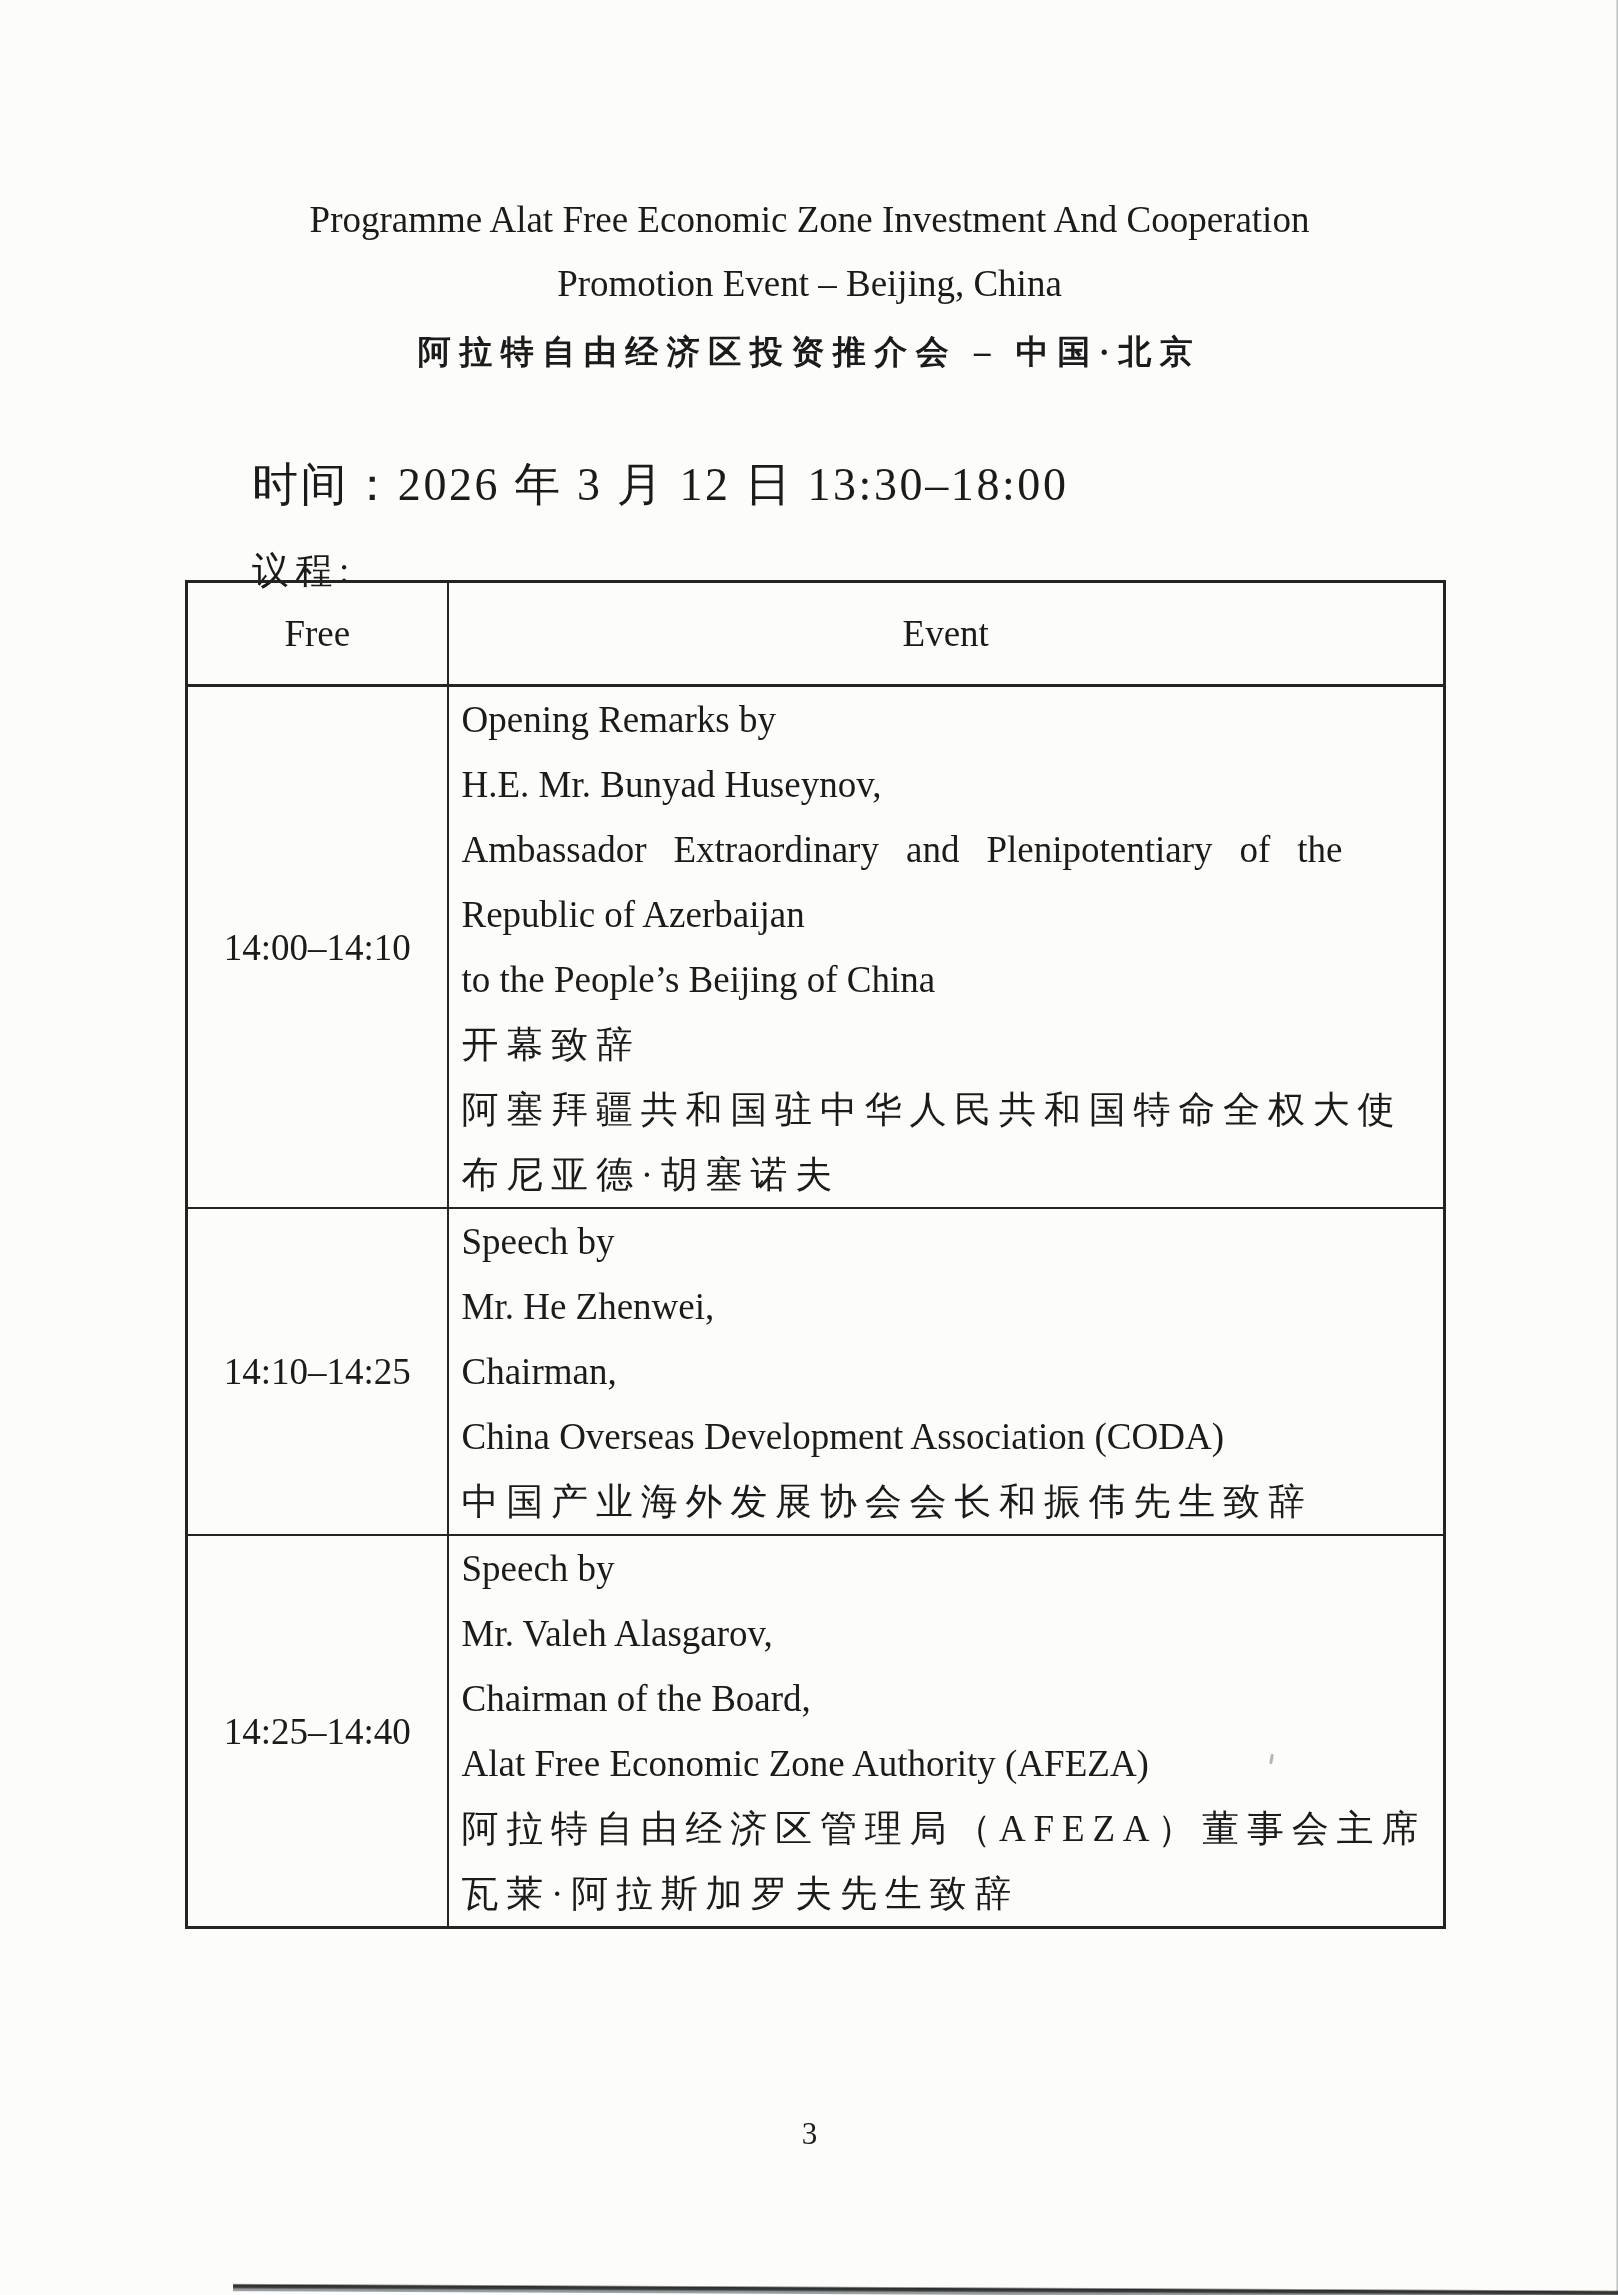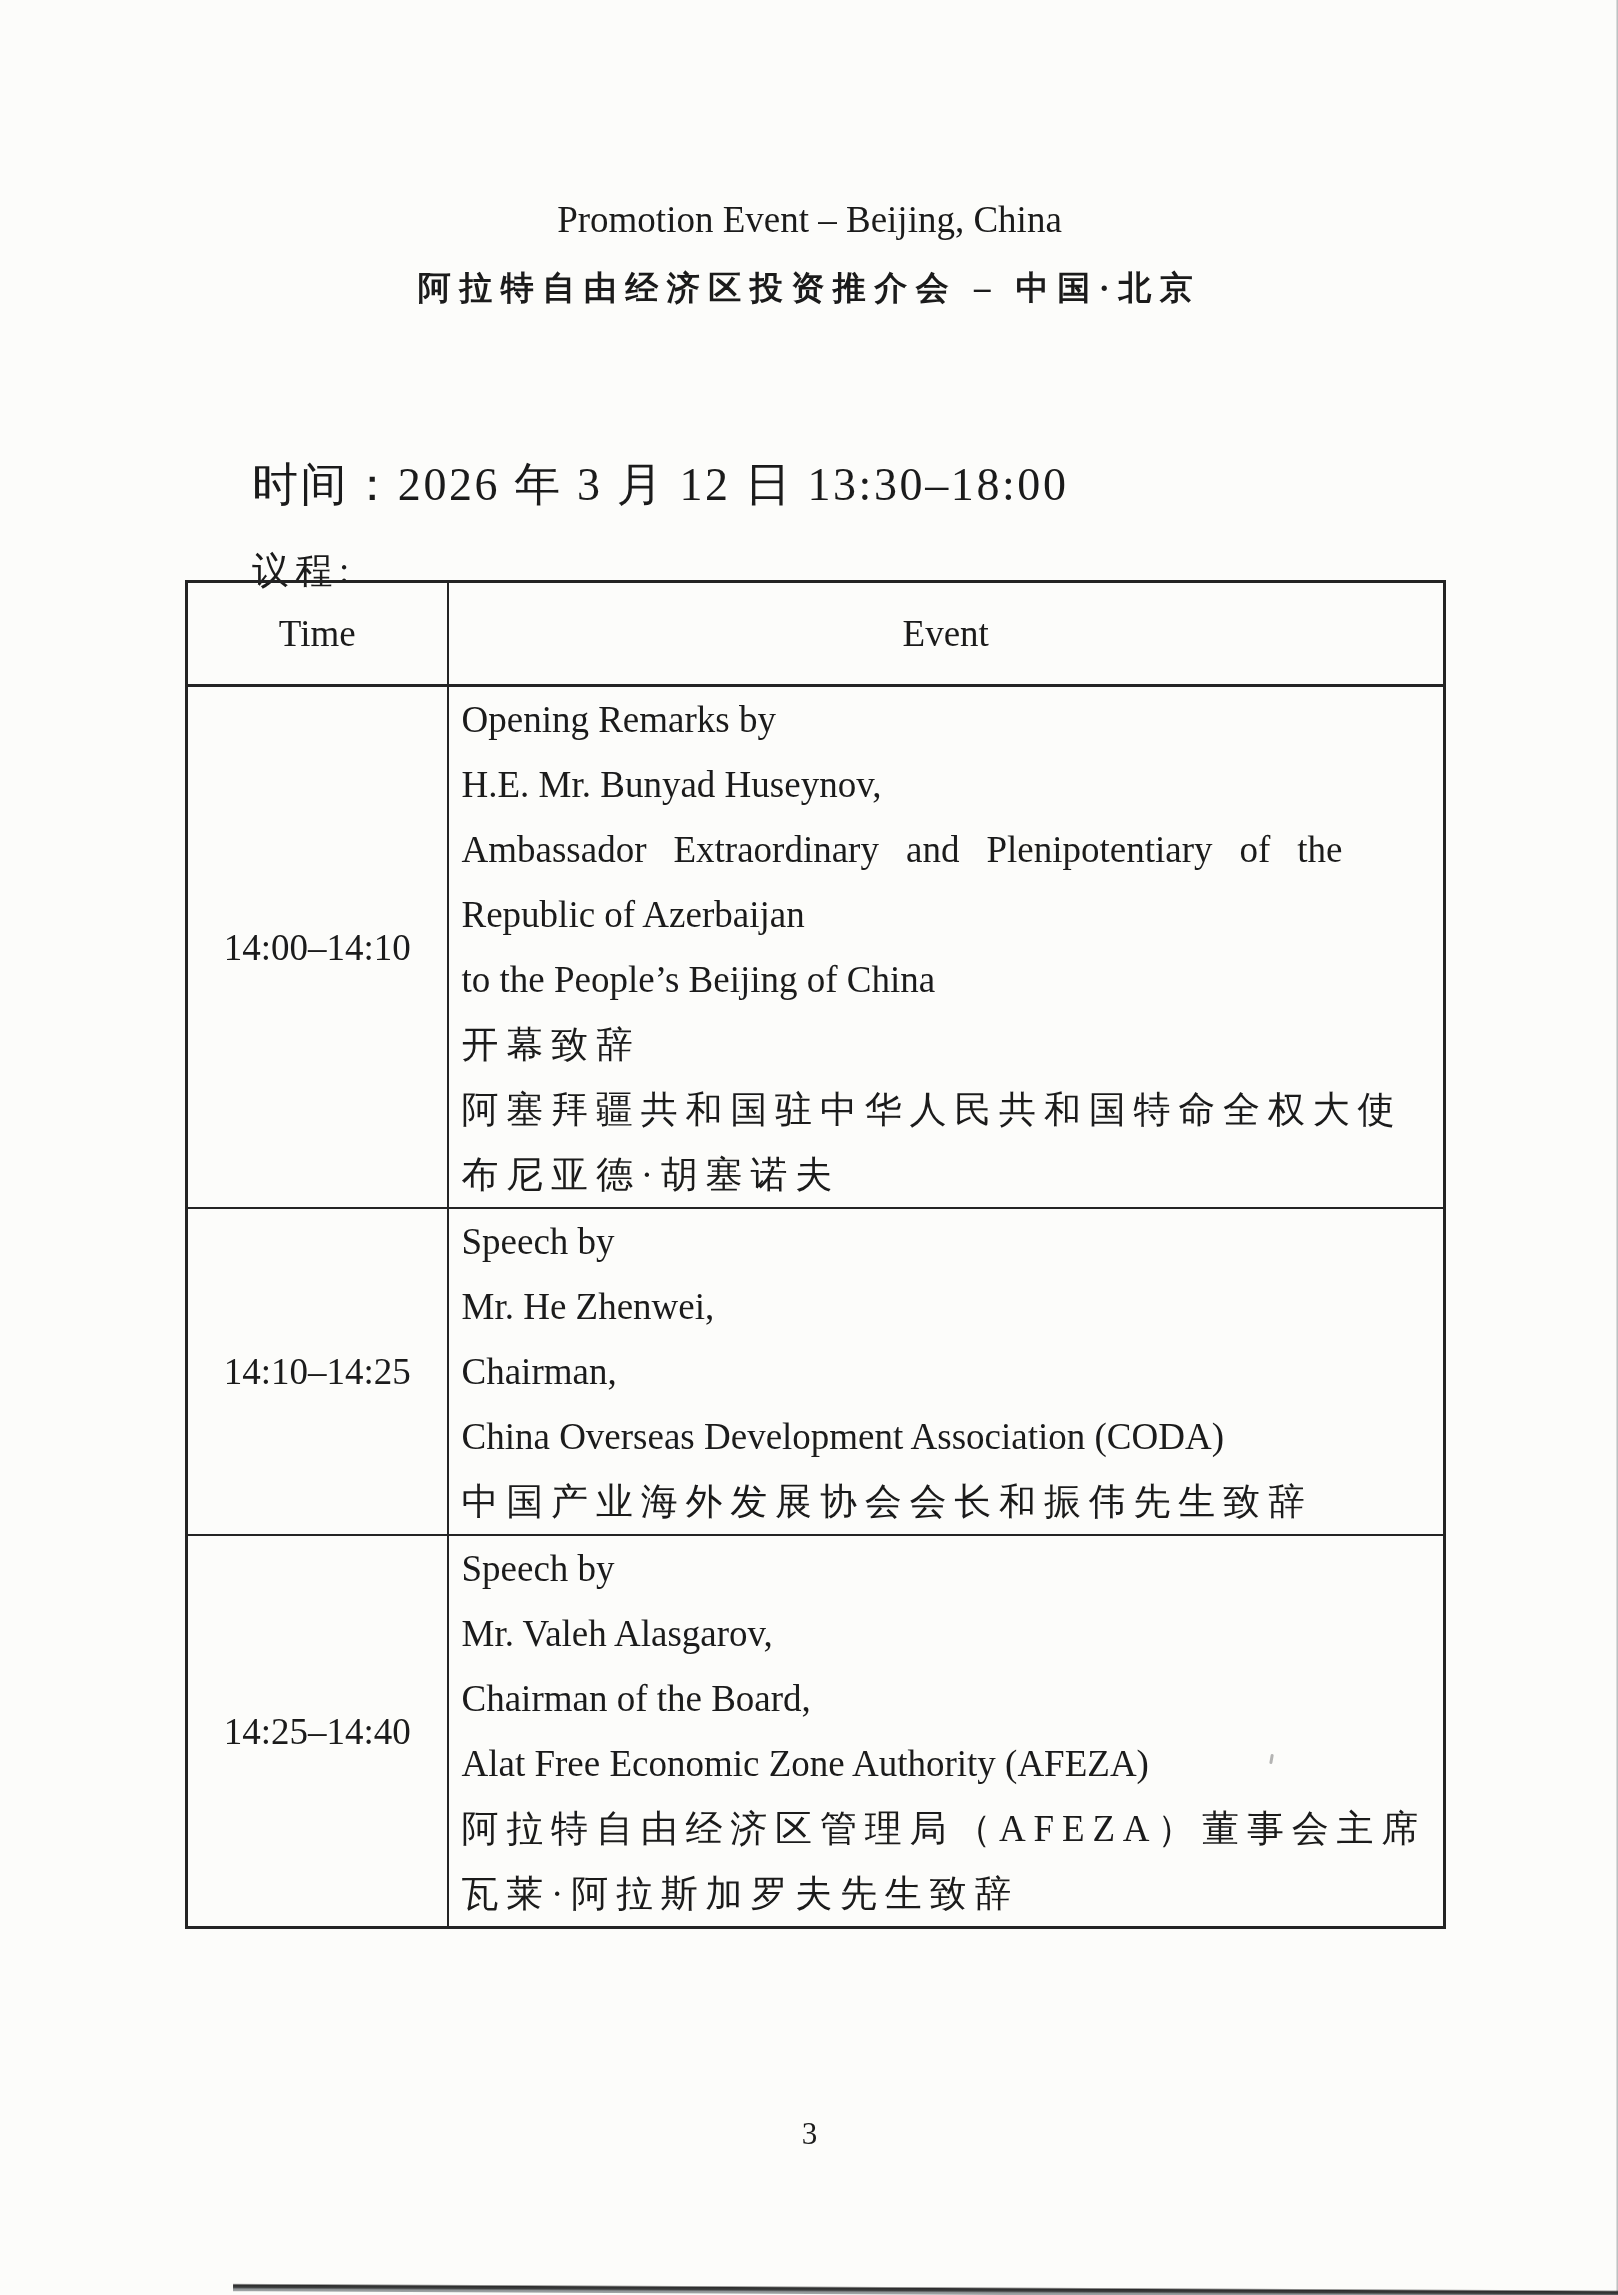--- a/index.html
+++ b/index.html
@@ -93,35 +93,36 @@
     background: #8d8d8d; border-radius: 2px; transform: rotate(10deg);
     opacity: 0.65;
   }
 </style>
 </head>
 <body>
 
 <div class="doc">
 
   <div class="title-block">
+    <div class="title-en">Programme Alat Free Economic Zone Investment And Cooperation</div>
     <div class="title-en">Promotion Event – Beijing, China</div>
     <div class="title-cn">阿拉特自由经济区投资推介会 – 中国·北京</div>
   </div>
 
   <div class="time-line">时间：2026 年 3 月 12 日 13:30–18:00</div>
   <div class="agenda-line">议程:</div>
 
   <table class="agenda">
     <colgroup>
       <col class="c-time">
       <col class="c-event">
     </colgroup>
     <thead>
       <tr>
-        <th class="h-time">Time</th>
+        <th class="h-time">Free</th>
         <th class="h-event">Event</th>
       </tr>
     </thead>
     <tbody id="agenda-rows">
         <tr class="agenda-row row-1">
           <td class="time-cell">14:00–14:10</td>
           <td class="event-cell">
             <div class="event-line">Opening Remarks by</div>
             <div class="event-line">H.E. Mr. Bunyad Huseynov,</div>
             <div class="event-line">Ambassador Extraordinary and Plenipotentiary of the</div>

